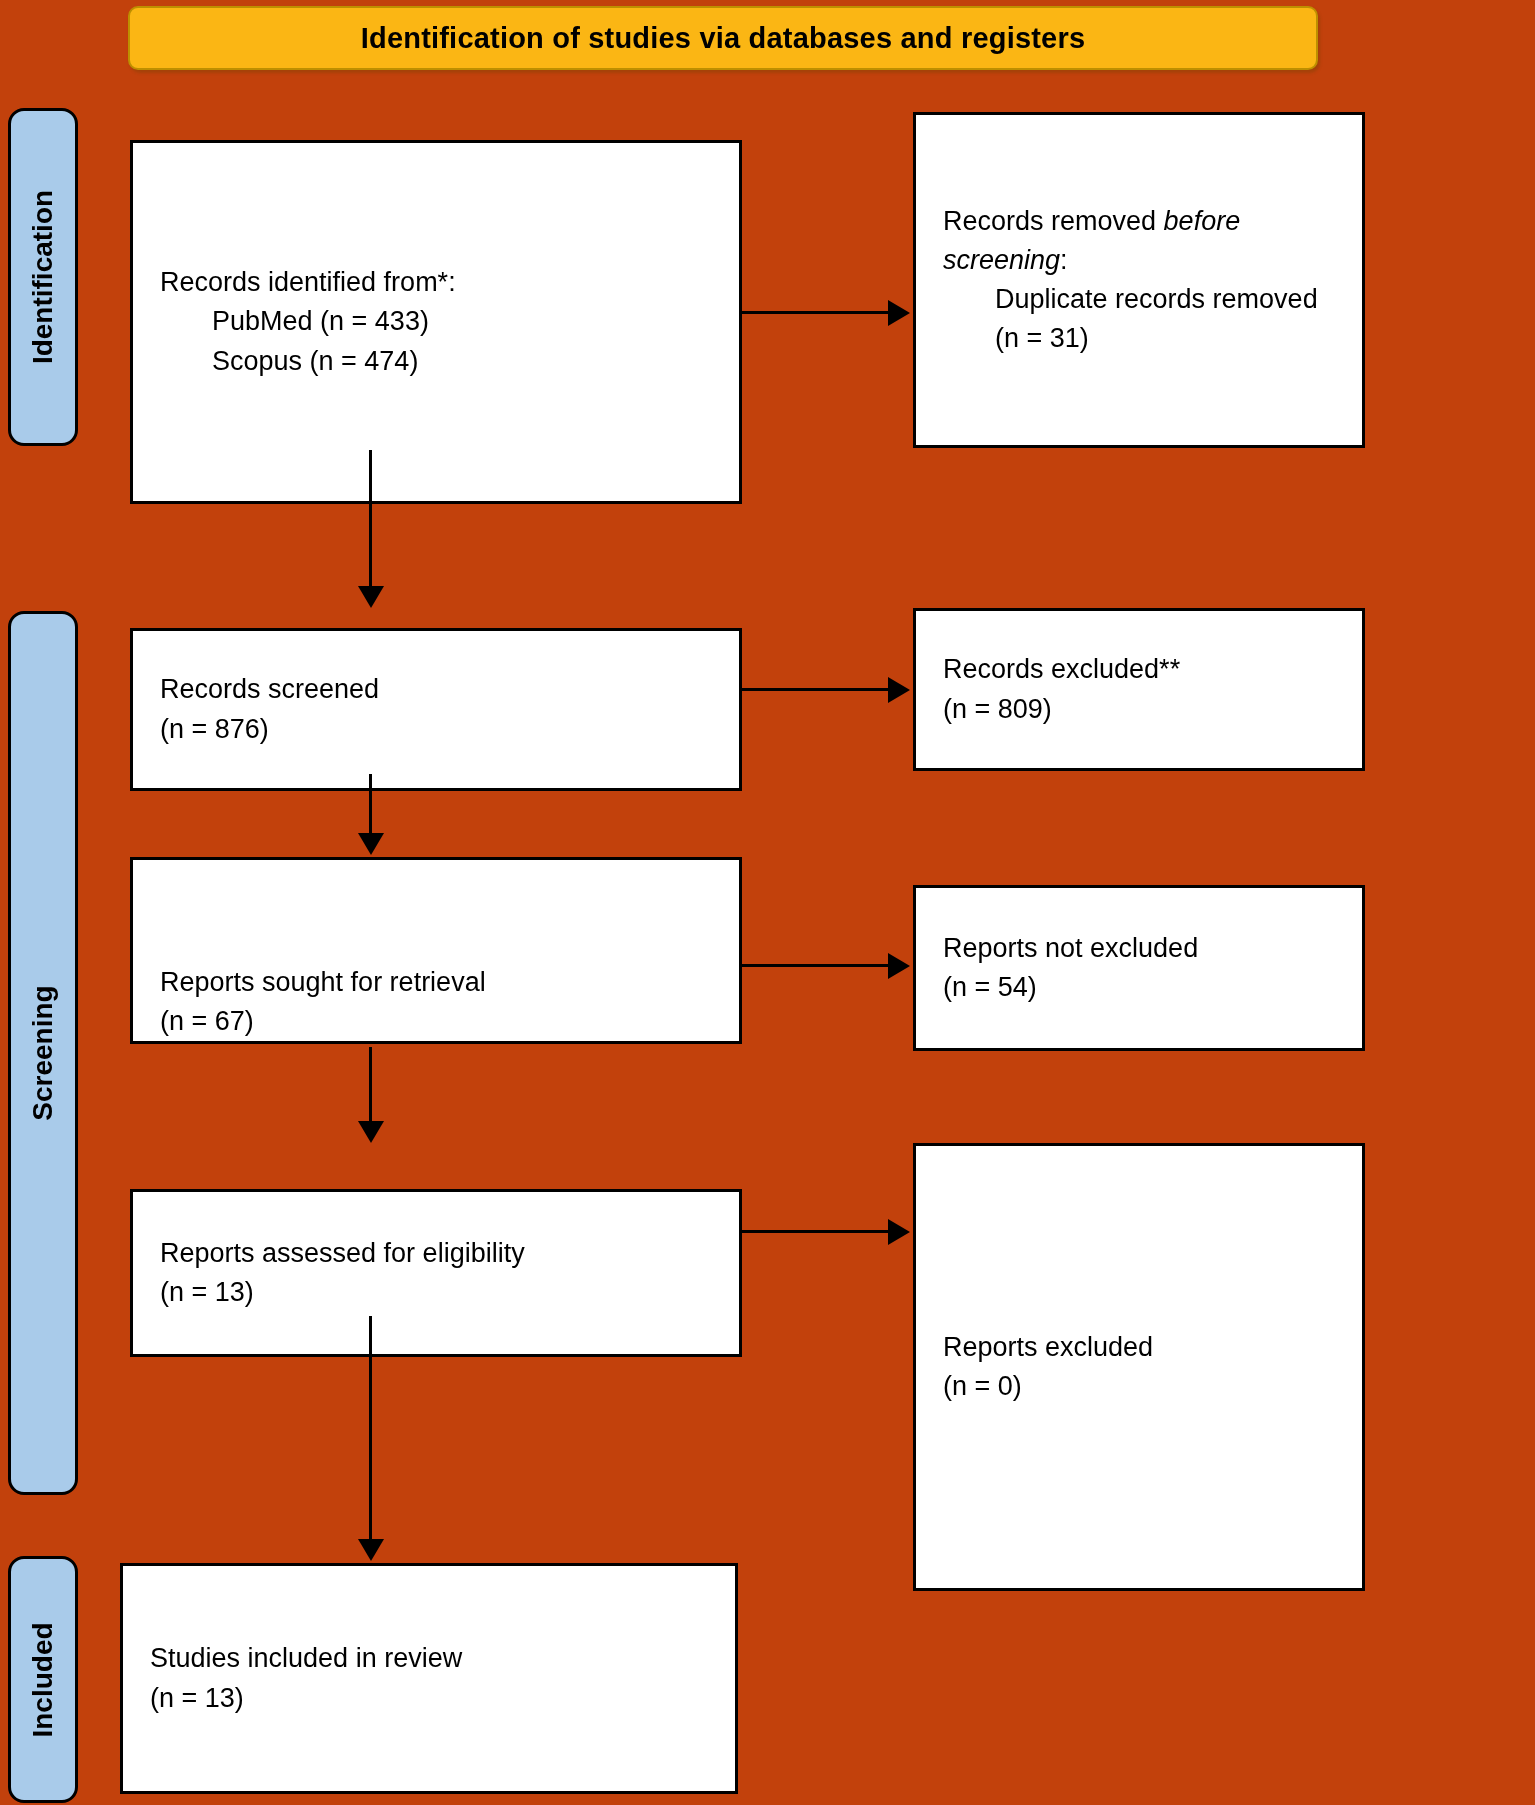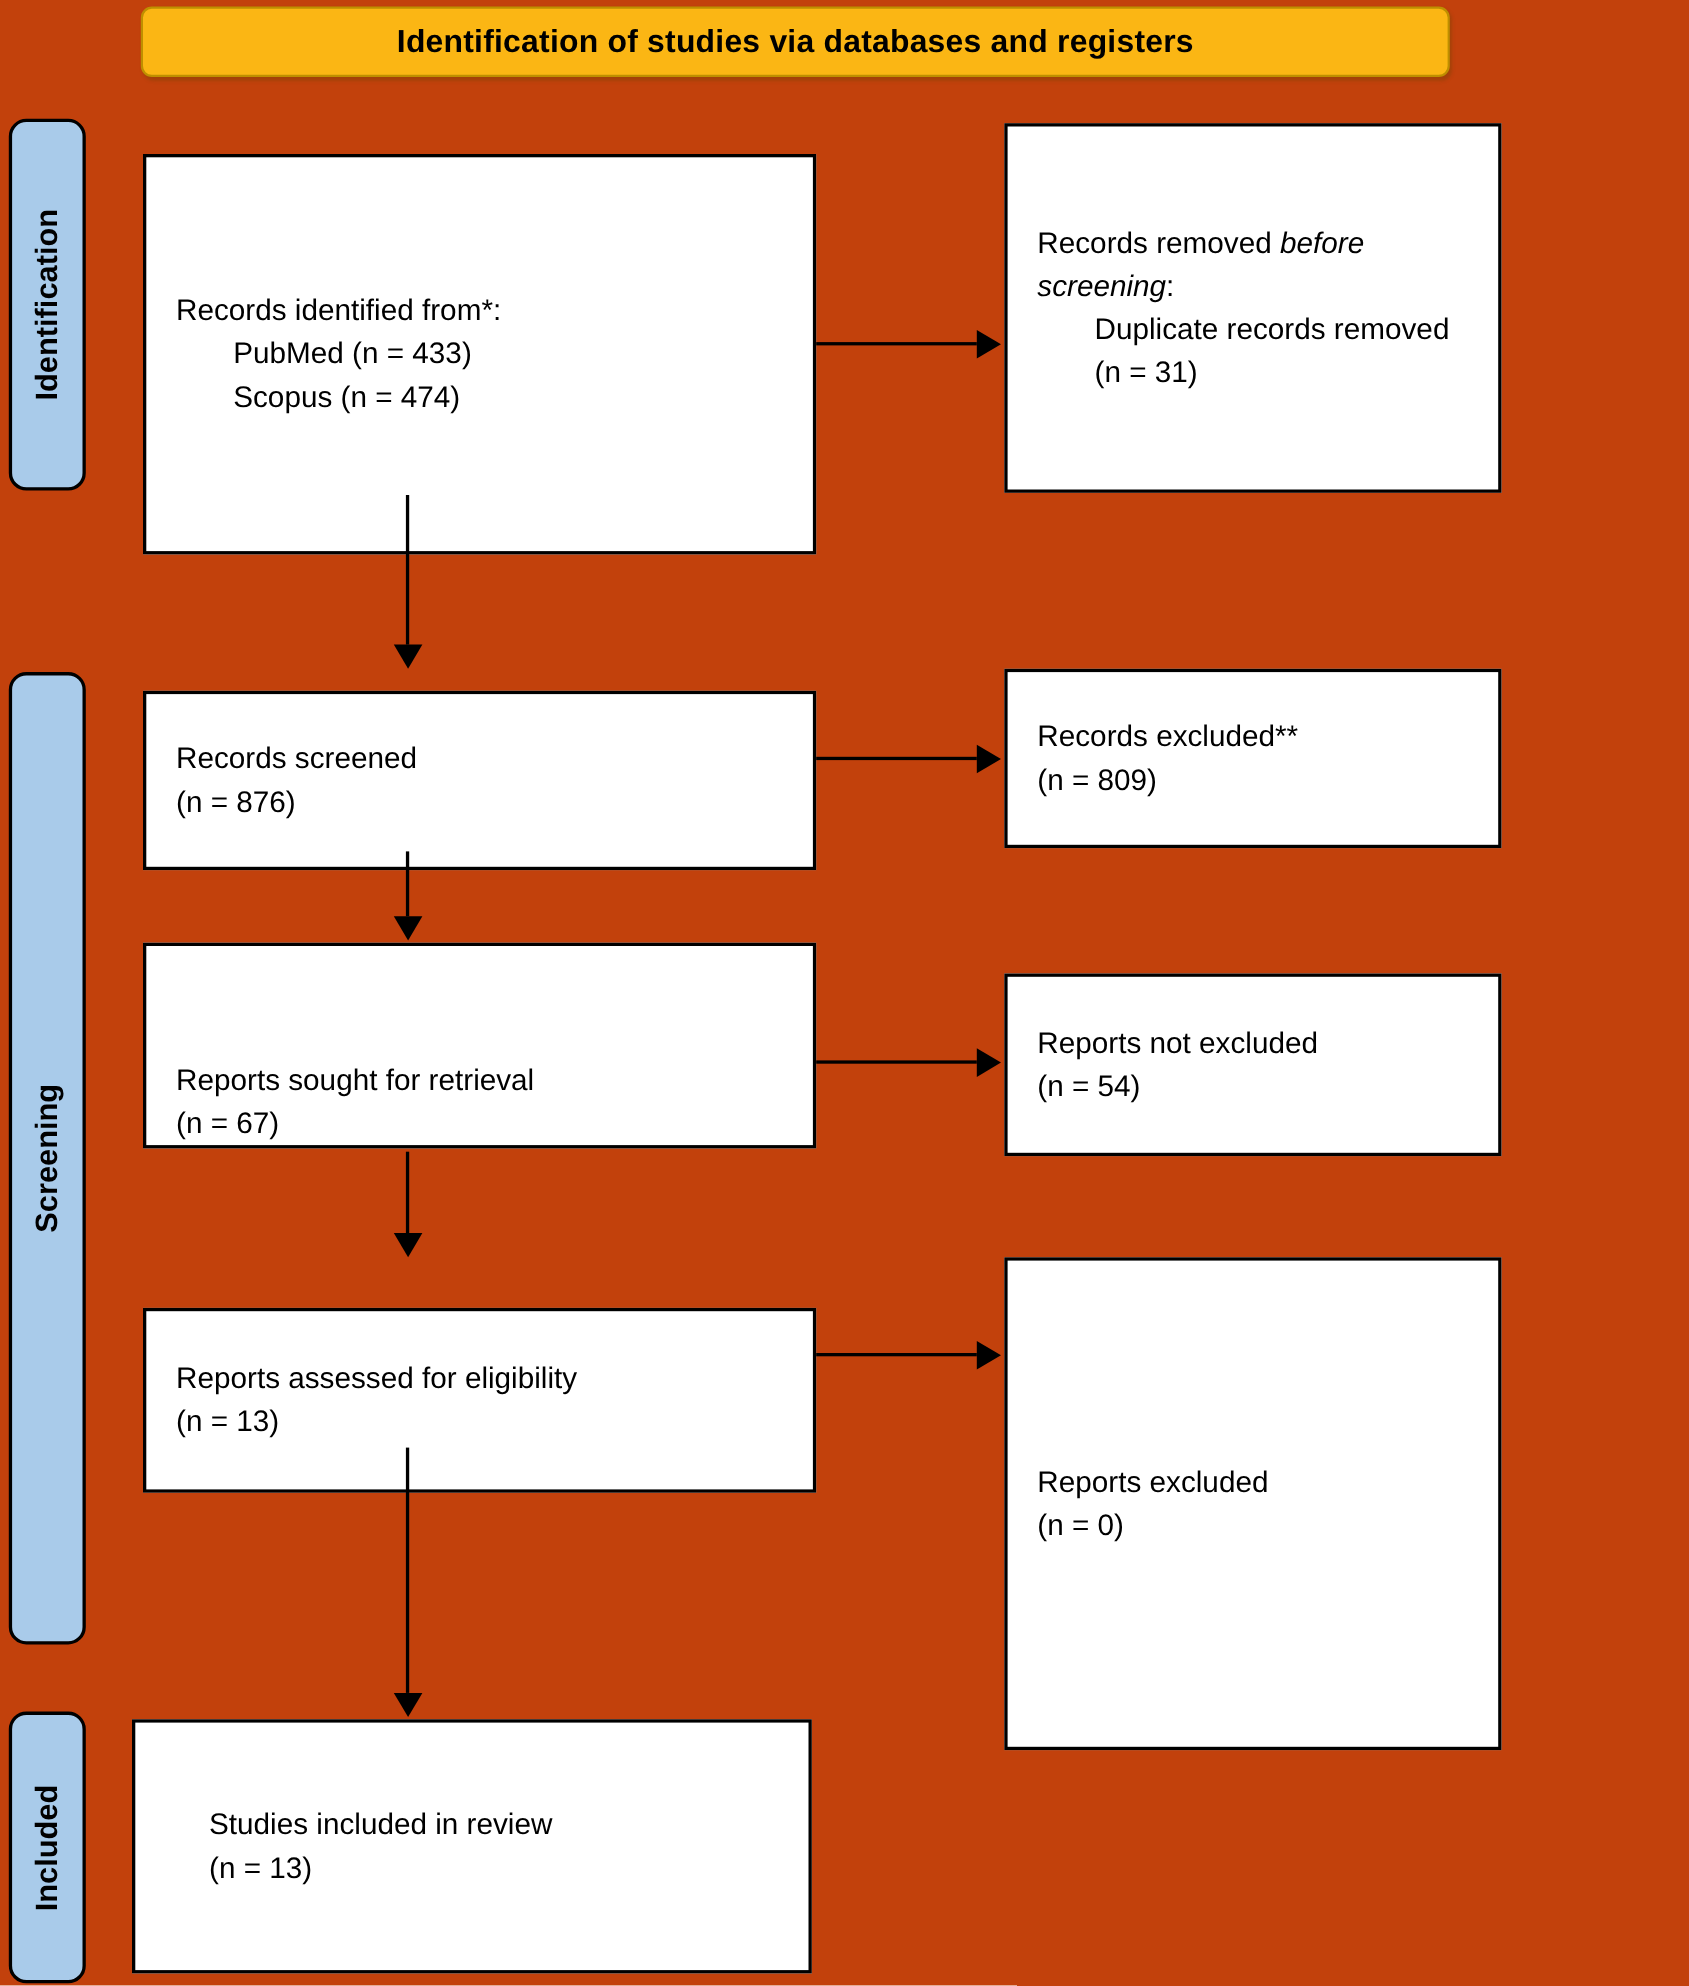--- a/index.html
+++ b/index.html
@@ -46,21 +46,21 @@
   .col-l { left:130px; width:612px; }
   .col-r { left:913px; width:452px; }
   #box-identified        { top:104px;  height:364px;margin-top:36px; }
   #box-removed           { top:112px;  height:336px; }
   #box-screened          { top:628px;  height:163px; }
   #box-excluded          { top:608px;  height:163px; }
   #box-sought            { top:857px;  height:187px;align-items:flex-end; }
   #box-not-retrieved     { top:885px;  height:166px; }
   #box-assessed          { top:1145px; height:168px;margin-top:44px; }
   #box-reports-excluded  { top:1143px; height:448px; }
-  #box-included-review   { left:120px; width:618px; top:1563px; height:231px;padding-left:40px; }
+  #box-included-review   { left:120px; width:618px; top:1563px; height:231px; }
   
   .varrow { position:absolute; width:3px; background:#000; }
   .varrow::after {
     content:""; position:absolute; top:100%; left:50%;
     transform:translateX(-50%);
     border-left:13px solid transparent; border-right:13px solid transparent;
     border-top:22px solid #000;
   }
   .harrow { position:absolute; height:3px; background:#000; }
   .harrow::after {

